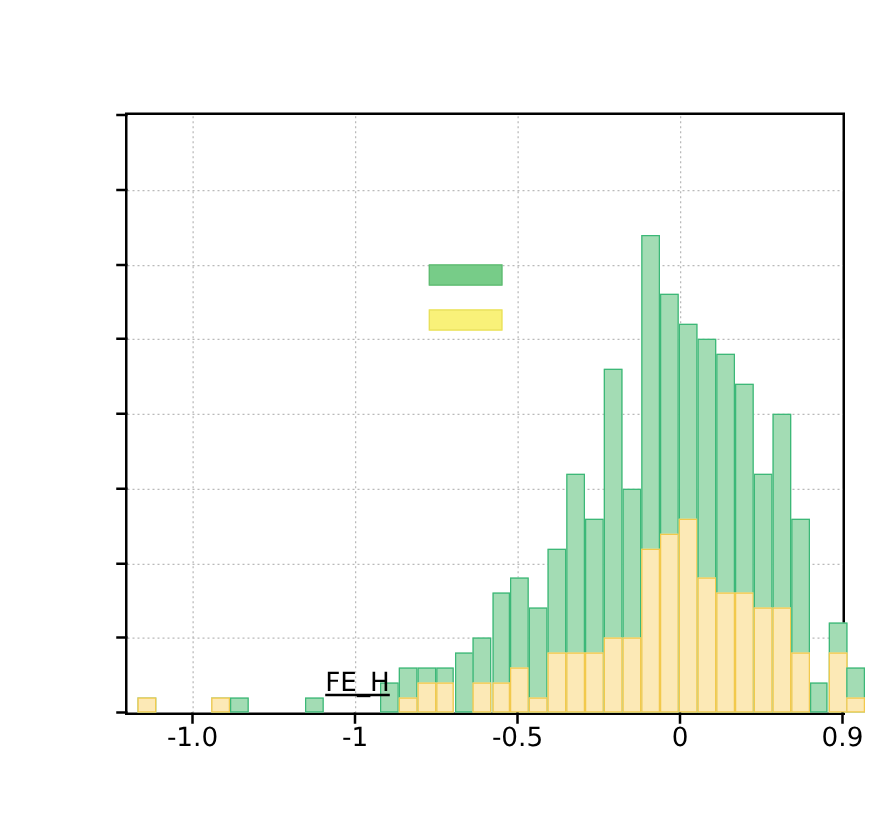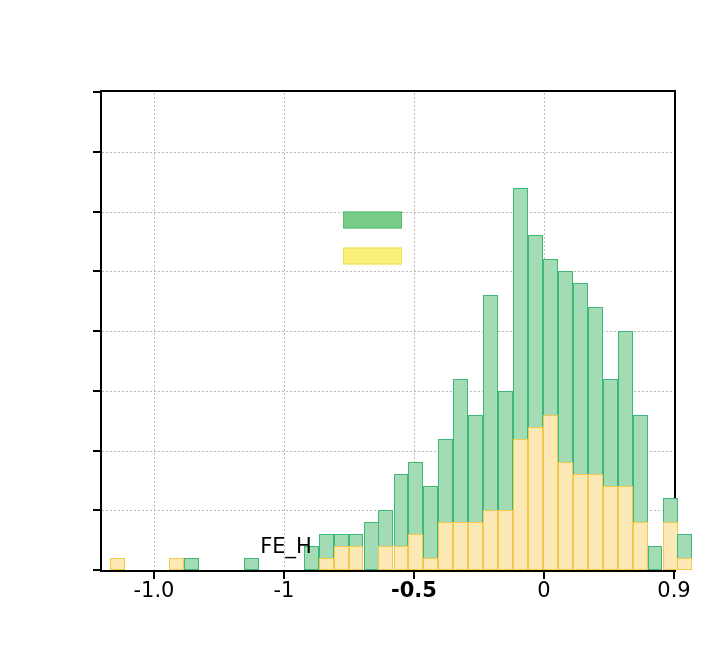--- a/index.html
+++ b/index.html
@@ -81,20 +81,21 @@
     font-size: 21px;
     white-space: nowrap;
   }
   #xlabel-axis {
     position: absolute;
     left: 286px;
     top: 534px;
     transform: translateX(-50%);
     font-size: 21px;
     white-space: nowrap;
+    text-decoration: underline;
   }
   .bar {
     position: absolute;
     box-sizing: border-box;
     bottom: 0;
   }
   .bar.green {
     background: #a3dcb4;
     border: 1.5px solid #3cb878;
   }
@@ -192,21 +193,21 @@
         <div class="bar yellow" style="left: 560.625px; width: 14.95px; height: 47.8px;"></div>
         <div class="bar green" style="left: 575.445px; width: 14.95px; height: 35.85px;"></div>
         <div class="bar yellow" style="left: 575.445px; width: 14.95px; height: 11.95px;"></div>
       </div>
     <div id="ticks-layer">
         <div class="tick-x" style="left: 51px;"></div>
         <div class="xlabel-txt" style="left: 52px;">-1.0</div>
         <div class="tick-x" style="left: 181px;"></div>
         <div class="xlabel-txt" style="left: 182px;">-1</div>
         <div class="tick-x" style="left: 311px;"></div>
-        <div class="xlabel-txt" style="left: 312px; font-weight: bold;">-0.5</div>
+        <div class="xlabel-txt" style="left: 312px;">-0.5</div>
         <div class="tick-x" style="left: 441px;"></div>
         <div class="xlabel-txt" style="left: 442px;">0</div>
         <div class="tick-x" style="left: 571px;"></div>
         <div class="xlabel-txt" style="left: 572px;">0.9</div>
         <div class="tick-y" style="top: 477px;"></div>
         <div class="tick-y" style="top: 417.25px;"></div>
         <div class="tick-y" style="top: 357.5px;"></div>
         <div class="tick-y" style="top: 297.75px;"></div>
         <div class="tick-y" style="top: 238px;"></div>
         <div class="tick-y" style="top: 178.25px;"></div>

